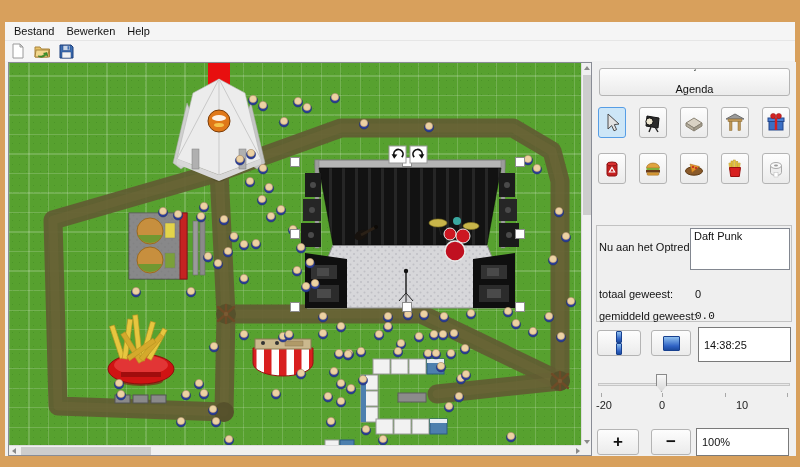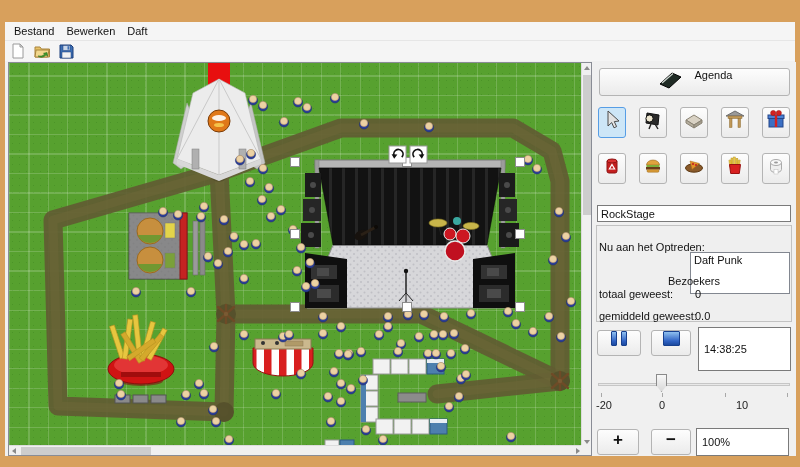--- a/index.html
+++ b/index.html
@@ -49,28 +49,28 @@
   .h-thumb{position:absolute;top:1px;height:8px;left:12px;width:130px;background:#cdcdcd;}
   .tri{position:absolute;width:0;height:0;}
   .tri.up{left:2px;top:3px;border-left:3px solid transparent;border-right:3px solid transparent;border-bottom:4px solid #8a8a8a;}
   .tri.down{left:2px;bottom:3px;border-left:3px solid transparent;border-right:3px solid transparent;border-top:4px solid #8a8a8a;}
   .tri.left{top:2px;left:3px;border-top:3px solid transparent;border-bottom:3px solid transparent;border-right:4px solid #8a8a8a;}
   .tri.right{top:2px;right:3px;border-top:3px solid transparent;border-bottom:3px solid transparent;border-left:4px solid #8a8a8a;}
 
   
   .panel{position:relative;width:200px;height:394px;background:#f0f0f0;flex:none;font-size:11px;color:#111;}
   .win-btn{position:absolute;background:linear-gradient(#fdfdfd,#ebebeb);border:1px solid #b4b4b4;border-radius:3px;
-    display:flex;justify-content:center;font-size:11px;color:#111;}
+    display:flex;align-items:center;justify-content:center;font-size:11px;color:#111;flex-direction:column;}
   .agenda-btn{left:3px;top:6px;width:191px;height:28px;gap:12px;}
   .tool-btn{width:28px;height:31px;}
   .tool-btn.sel{background:var(--selected-tool-bg);border-color:var(--selected-tool-border);}
   .txt-input{position:absolute;left:1px;top:143px;width:194px;height:17px;border:1px solid #7a7a7a;background:#fff;
     font-family:"Liberation Sans",sans-serif;font-size:11px;padding:0 3px;color:#111;}
   .info-box{position:absolute;left:0;top:163px;width:196px;height:97px;border:1px solid #c2c2c2;background:#efefef;}
-  .listbox{position:absolute;left:93px;top:2px;width:100px;height:42px;background:#fff;border:1px solid #828790;padding:1px 3px;overflow:hidden;margin-top:24px;}
+  .listbox{position:absolute;left:93px;top:2px;width:100px;height:42px;background:#fff;border:1px solid #828790;padding:1px 3px;overflow:hidden;}
   .now-label{position:absolute;left:2px;top:15px;}
   .bezoekers{position:absolute;left:0;top:49px;width:100%;text-align:center;}
   .stat-label{position:absolute;left:2px;text-align:center;}
   .stat-value{position:absolute;left:98px;}
   .transport-btn{width:44px;height:26px;}
   .pause-bar{display:inline-block;width:6px;height:15px;margin:0 2px;border:1px solid #17408f;border-radius:1px;
     background:linear-gradient(#8fc0ef,var(--transport-blue) 70%,#1c4a9e);}
   .stop-square{display:inline-block;width:17px;height:15px;border:1px solid #17408f;border-radius:1px;
     background:linear-gradient(#8fc0ef,var(--transport-blue) 70%,#1c4a9e);}
   .value-box{position:absolute;border:1px solid #7a7a7a;background:#fff;display:flex;align-items:center;padding-left:5px;}
@@ -97,21 +97,21 @@
 <body>
 
 <div id="window">
 
 
   <div class="chrome">
 
     <div class="menubar">
       <span class="menu-item">Bestand</span>
       <span class="menu-item">Bewerken</span>
-      <span class="menu-item">Daft</span>
+      <span class="menu-item">Help</span>
     </div>
 
     <div class="toolbar">
       <div class="tb-btn">
         <svg width="16" height="16" viewBox="0 0 16 16">
           <path d="M3,1 h7 l3,3 v11 h-10 z" fill="#fff" stroke="#9a9a9a"></path>
             <path d="M10,1 l3,3 h-3 z" fill="#dcdcdc" stroke="#9a9a9a"></path>
         </svg>
       </div>
       <div class="tb-btn">
@@ -854,42 +854,40 @@
         </button>
         <button class="win-btn tool-btn" style="left:166px;top:91px;">
           <svg width="24" height="24" viewBox="0 0 24 24">
             <path d="M6.5,8.5 v7 a5.5,3 0 0 0 11,0 v-7 z" fill="#eee" stroke="#aaa"></path>
             <ellipse cx="12" cy="8.5" rx="5.5" ry="3" fill="#f8f8f8" stroke="#aaa"></ellipse>
             <ellipse cx="12" cy="8.5" rx="2" ry="1" fill="#9a9a9a"></ellipse>
             <rect x="10" y="15.5" width="4" height="4.5" fill="#fff" stroke="#bbb" stroke-width=".5"></rect>
           </svg>
         </button>
 
-        <input class="txt-input" value="RockStage" style="">
 
         <div class="info-box">
           <span class="now-label">Nu aan het Optreden:</span>
           <div class="listbox">
             <div>Daft Punk</div>
           </div>
-          <div class="bezoekers">Bezoekers</div>
           <span class="stat-label" style="top:62px;">totaal geweest:</span>
           <span class="stat-value" style="top:62px;">0</span>
           <span class="stat-label" style="top:84px;">gemiddeld geweest:</span>
-          <span class="stat-value" style="top:84px;">0.0</span>
+          <span class="stat-value" style="top:84px;font-family:Liberation Mono, monospace;">0.0</span>
         </div>
 
         <button class="win-btn transport-btn" style="left:1px;top:268px;">
           <span class="pause-bar"></span>
             <span class="pause-bar"></span>
         </button>
         <button class="win-btn transport-btn" style="left:55px;top:268px;width:40px;">
           <span class="stop-square"></span>
         </button>
-        <div class="value-box" style="left:102px;top:265px;width:93px;height:44px;text-align:right;">
+        <div class="value-box" style="left:102px;top:265px;width:93px;height:35px;text-align:right;">
           <span>14:38:25</span>
         </div>
 
         <div class="slider-track"></div>
         <div class="slider-thumb"></div>
         <span class="tickmark" style="left:5px;"></span>
         <span class="tickmark" style="left:66px;"></span>
         <span class="tickmark" style="left:129px;"></span>
         <span class="tickmark" style="left:191px;"></span>
         <span class="tick-label" style="left:0;">-20</span>

